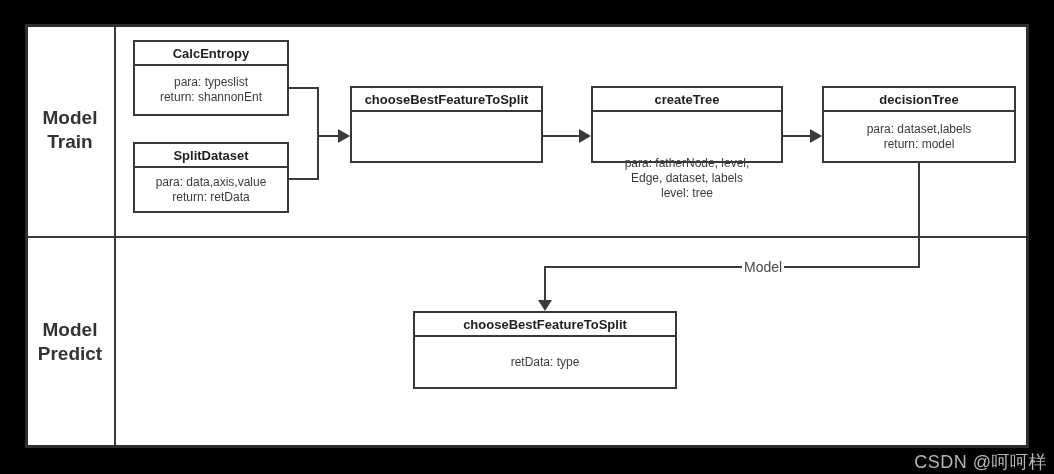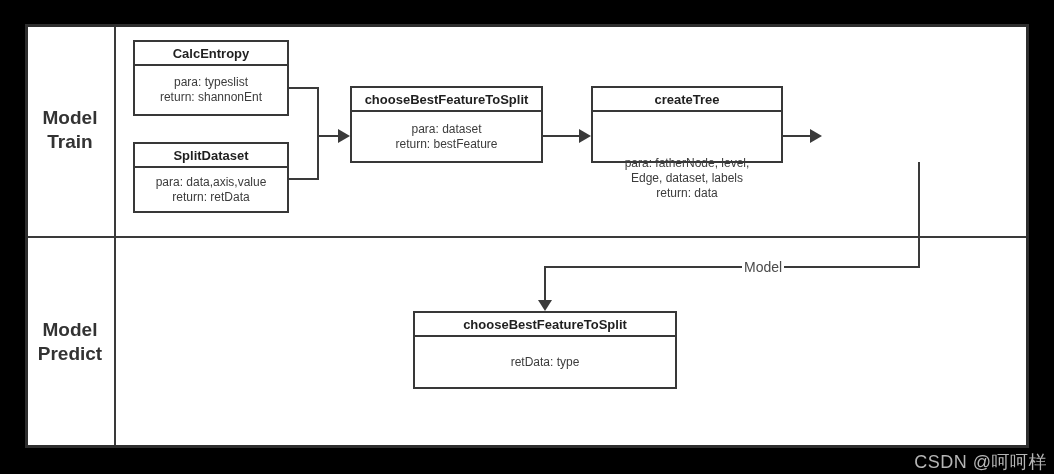--- a/index.html
+++ b/index.html
@@ -146,35 +146,38 @@
   <div class="fn-box" style="left:133px; top:142px; width:156px; height:71px;">
     <div class="fn-title">SplitDataset</div>
     <div class="fn-body">
       <div class="fn-line">para: data,axis,value</div>
       <div class="fn-line">return: retData</div>
     </div>
   </div>
 
   <div class="fn-box" style="left:350px; top:86px; width:193px; height:77px;">
     <div class="fn-title">chooseBestFeatureToSplit</div>
-    <div class="fn-body">
-      <div class="fn-line">para: dataset</div>
-      <div class="fn-line">return: bestFeature</div>
-    </div>
   </div>
 
   <div class="fn-box" style="left:591px; top:86px; width:192px; height:77px;gap:44px;">
     <div class="fn-title">createTree</div>
     <div class="fn-body">
       <div class="fn-line">para: fatherNode, level,</div>
       <div class="fn-line">Edge, dataset, labels</div>
-      <div class="fn-line">return: data</div>
+      <div class="fn-line">level: tree</div>
     </div>
   </div>
 
+  <div class="fn-box" style="left:822px; top:86px; width:194px; height:77px;">
+    <div class="fn-title">decisionTree</div>
+    <div class="fn-body">
+      <div class="fn-line">para: dataset,labels</div>
+      <div class="fn-line">return: model</div>
+    </div>
+  </div>
 
   <div class="fn-box" style="left:413px; top:311px; width:264px; height:78px;">
     <div class="fn-title">chooseBestFeatureToSplit</div>
     <div class="fn-body">
       <div class="fn-line">retData: type</div>
     </div>
   </div>
 
   <div class="watermark">CSDN @呵呵样</div>
 

